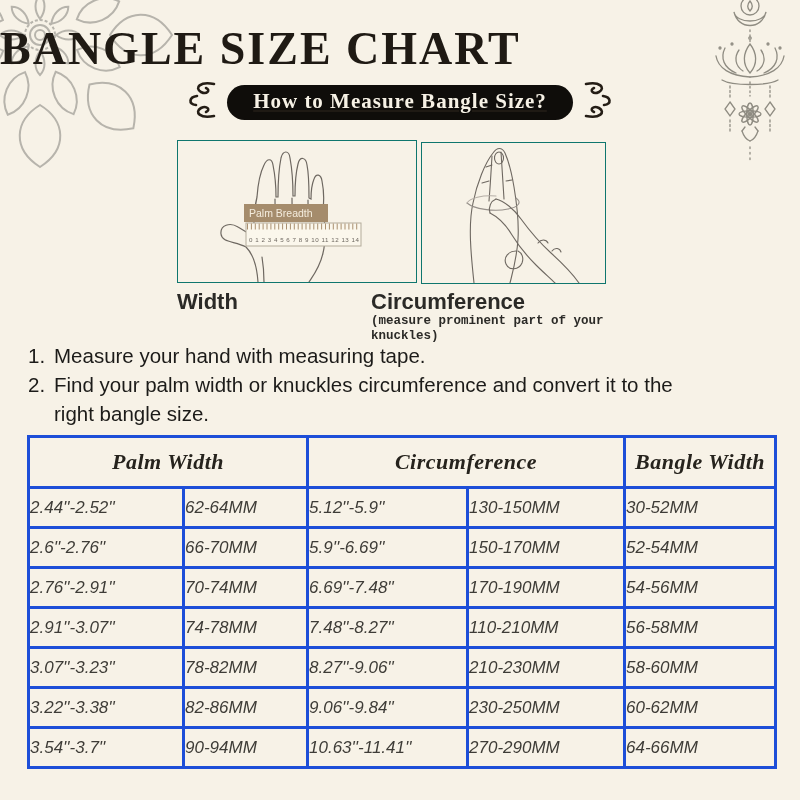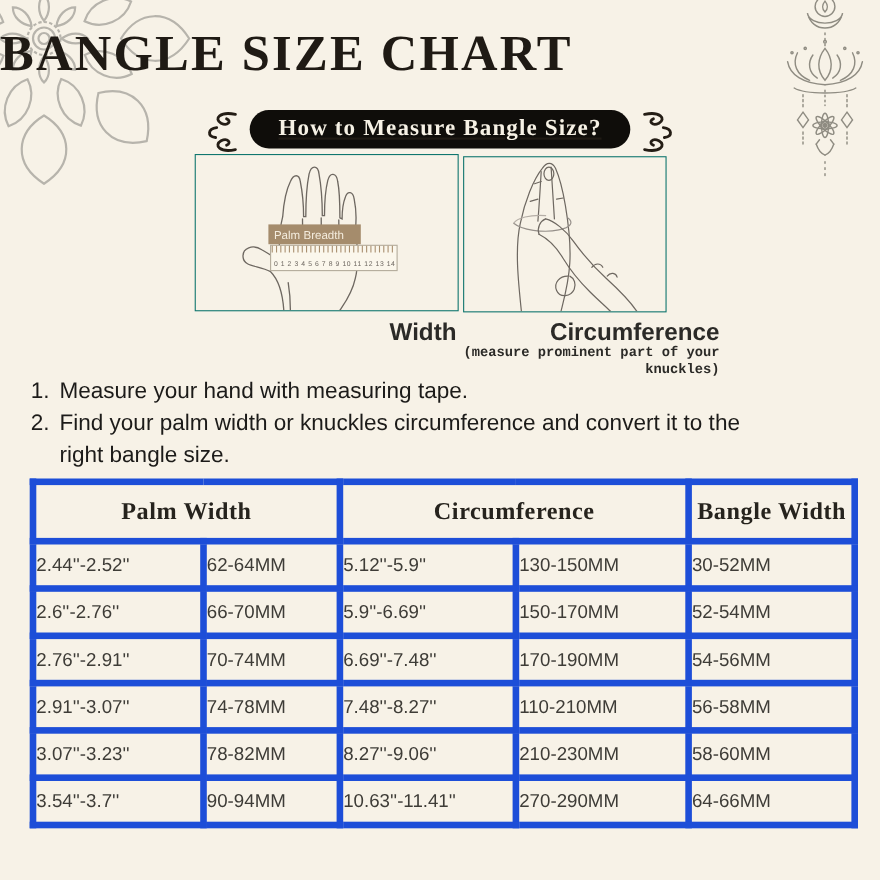--- a/index.html
+++ b/index.html
@@ -10,61 +10,61 @@
   }
   
   .title {
     position:absolute; top:22px; left:0; width:100%;
     text-align:left;
     font-family:"Liberation Serif","DejaVu Serif",serif;
     font-weight:700; font-size:46px; letter-spacing:2px; color:#1f1a14;
     white-space:nowrap;
   }
   .badge-row {
-    position:absolute; top:100px; left:0; width:100%;
-    display:flex; justify-content:center; align-items:flex-start; gap:9px;text-decoration:underline;
+    position:absolute; top:80px; left:0; width:100%;
+    display:flex; justify-content:center; align-items:flex-end; gap:9px;text-decoration:underline;
   }
   .pill {
     background:#0f0d0a; color:#f6f1e5;
     font-family:"Liberation Serif","DejaVu Serif",serif;
     font-weight:700; font-size:21px; letter-spacing:1px;
     padding:4px 26px 6px; border-radius:19px; white-space:nowrap;
   }
   .swirl { width:34px; height:40px; }
   .swirl.right { transform:scaleX(-1); }
   
   .mandala { position:absolute; left:-45px; top:-45px; width:230px; height:230px; }
   .hanger  { position:absolute; left:692px; top:0; width:115px; height:200px; }
   
   .figbox { position:absolute; border:1px solid #0f766e; }
   #fig-width { left:177px; top:140px; width:238px; height:141px; }
   #fig-circ  { left:421px; top:142px; width:183px; height:140px; }
   .figbox svg { display:block; width:100%; height:100%; }
   .caption {
-    position:absolute; text-align:right; font-weight:700;
+    position:absolute; text-align:left; font-weight:700;
     color:#2b2a27; font-size:22px; line-height:24px;
   }
   #cap-width { left:177px; top:290px; width:238px; }
   #cap-circ  { left:371px; top:290px; width:283px; }
   .caption .note { font-size:12.5px; font-weight:700; line-height:15px;font-family:Liberation Mono, monospace; }
   
   .instructions {
     position:absolute; left:28px; top:341px; width:684px;
     font-size:20.5px; color:#1c1b19;
   }
   .instr-line { display:flex; line-height:29px; }
   .instr-line .num { flex:0 0 26px; }
   .instr-line .txt { flex:1; }
   
   .size-table {
     position:absolute; left:27px; top:435px; width:747px;
     border-collapse:collapse; table-layout:fixed;
   }
   .size-table th, .size-table td {
-    border:6px solid #1d4ed8; padding:0;
+    border:3px solid #1d4ed8; padding:0;font-style:italic;
   }
   .size-table th {
     height:48px;
     font-family:"Liberation Serif","DejaVu Serif",serif;
     font-weight:700; font-size:22px; color:#26231d; letter-spacing:0.5px;
   }
   .size-table td {
     height:37px; font-size:17px; color:#3e3c37;
     font-family:"Liberation Sans", sans-serif;
   }
@@ -273,20 +273,27 @@
           <td>56-58MM</td>
         </tr>
         <tr>
           <td>3.07''-3.23''</td>
           <td>78-82MM</td>
           <td>8.27''-9.06''</td>
           <td>210-230MM</td>
           <td>58-60MM</td>
         </tr>
         <tr>
+          <td>3.22''-3.38''</td>
+          <td>82-86MM</td>
+          <td>9.06''-9.84''</td>
+          <td>230-250MM</td>
+          <td>60-62MM</td>
+        </tr>
+        <tr>
           <td>3.54''-3.7''</td>
           <td>90-94MM</td>
           <td>10.63''-11.41''</td>
           <td>270-290MM</td>
           <td>64-66MM</td>
         </tr>
       </tbody>
   </table>
 
 </div>

